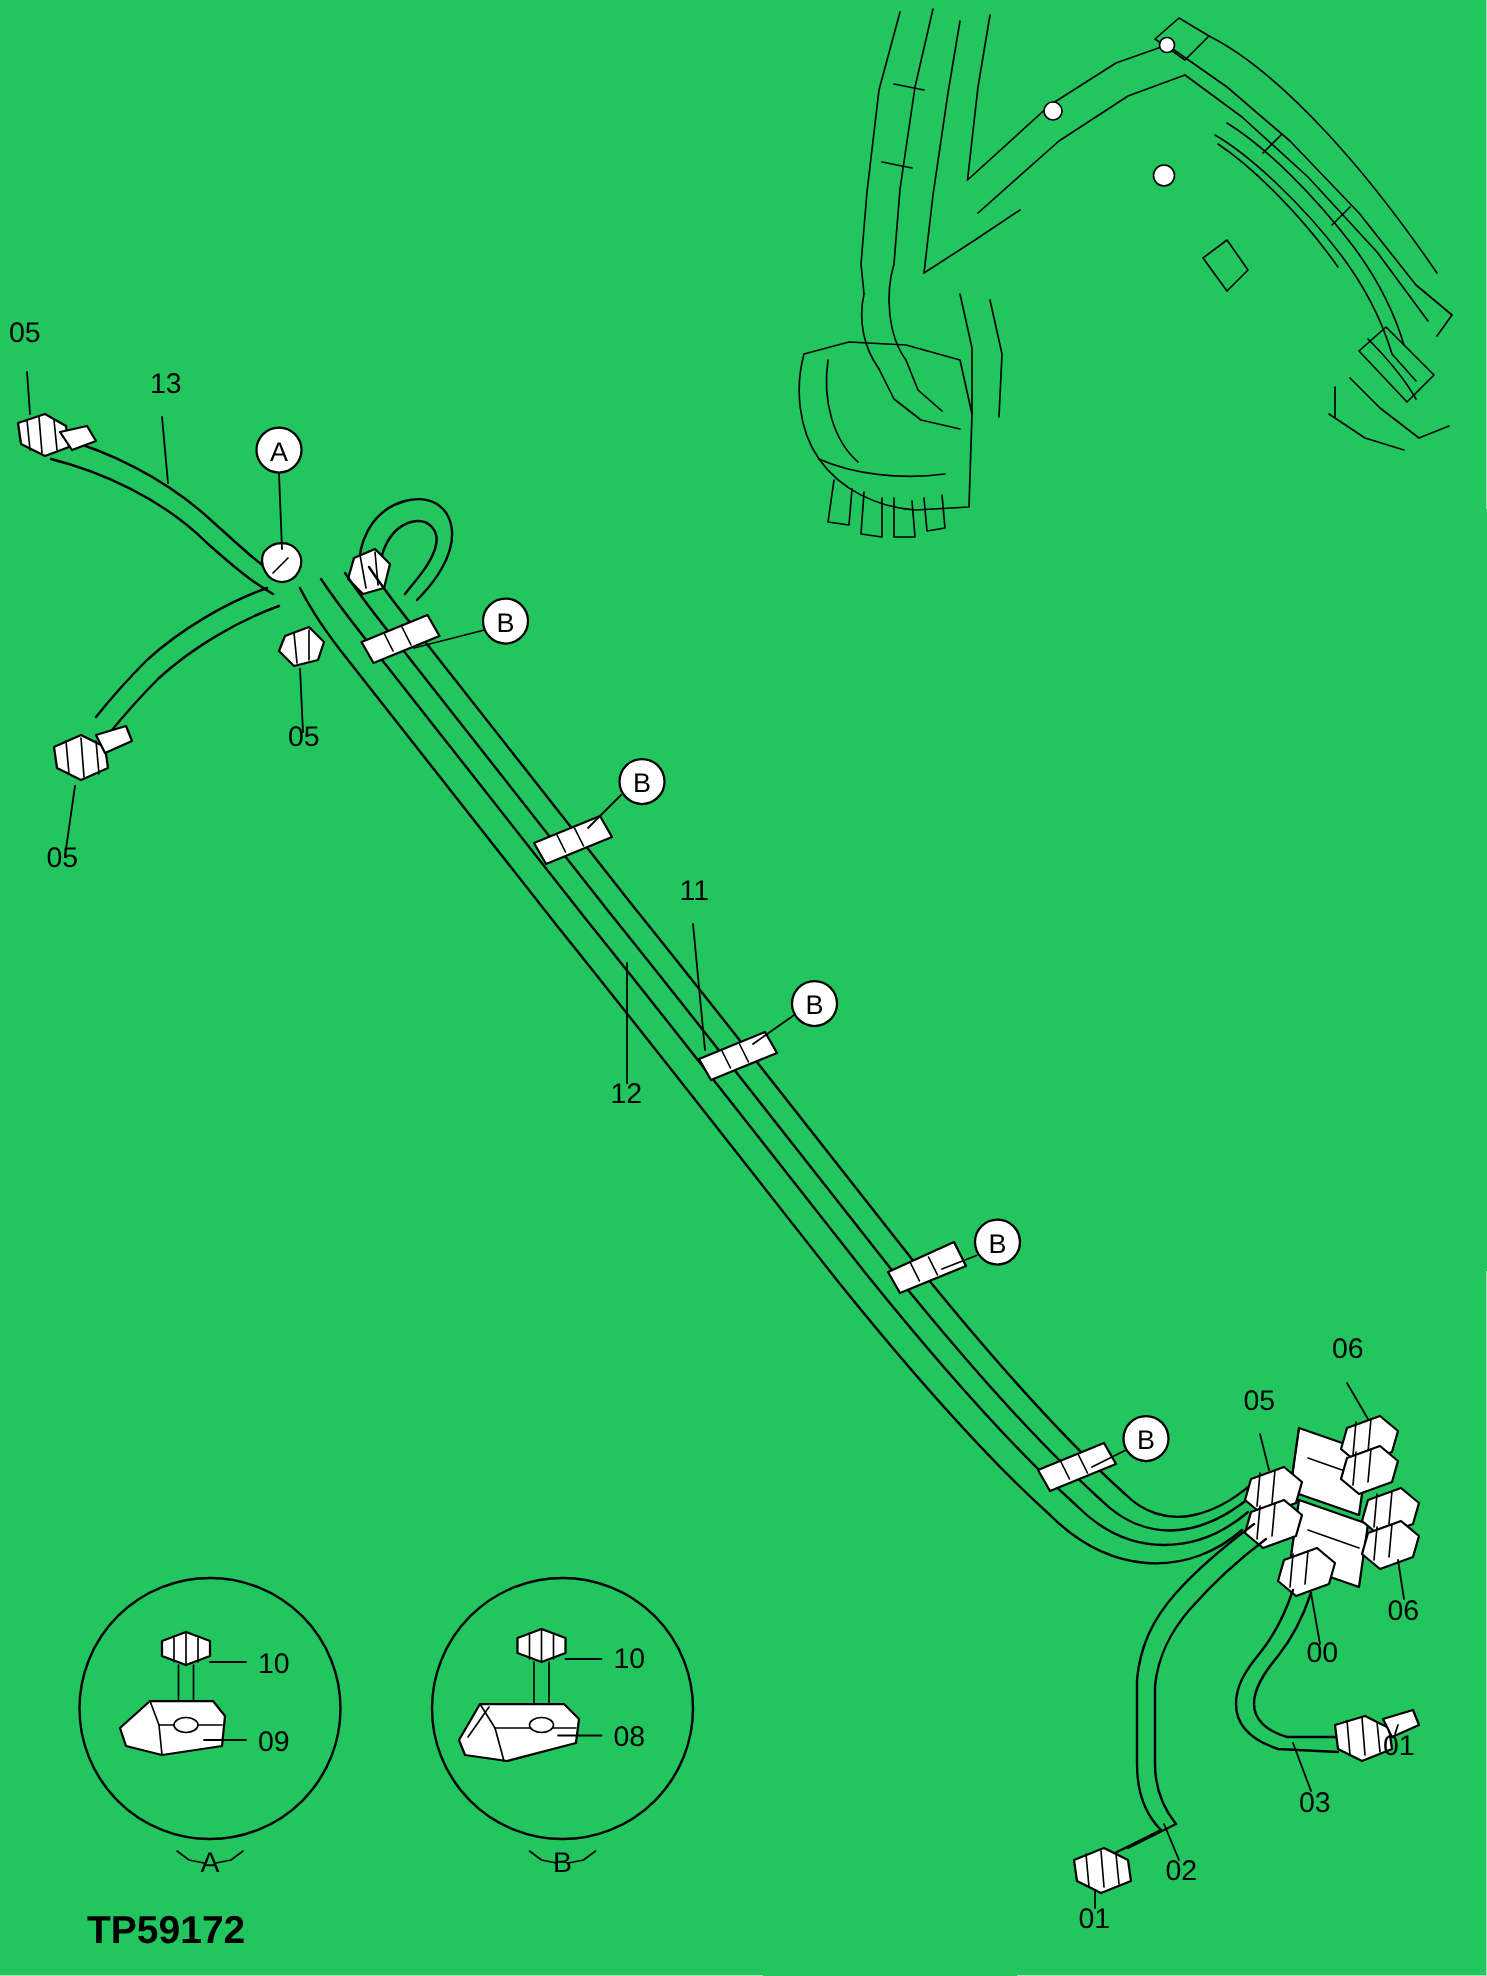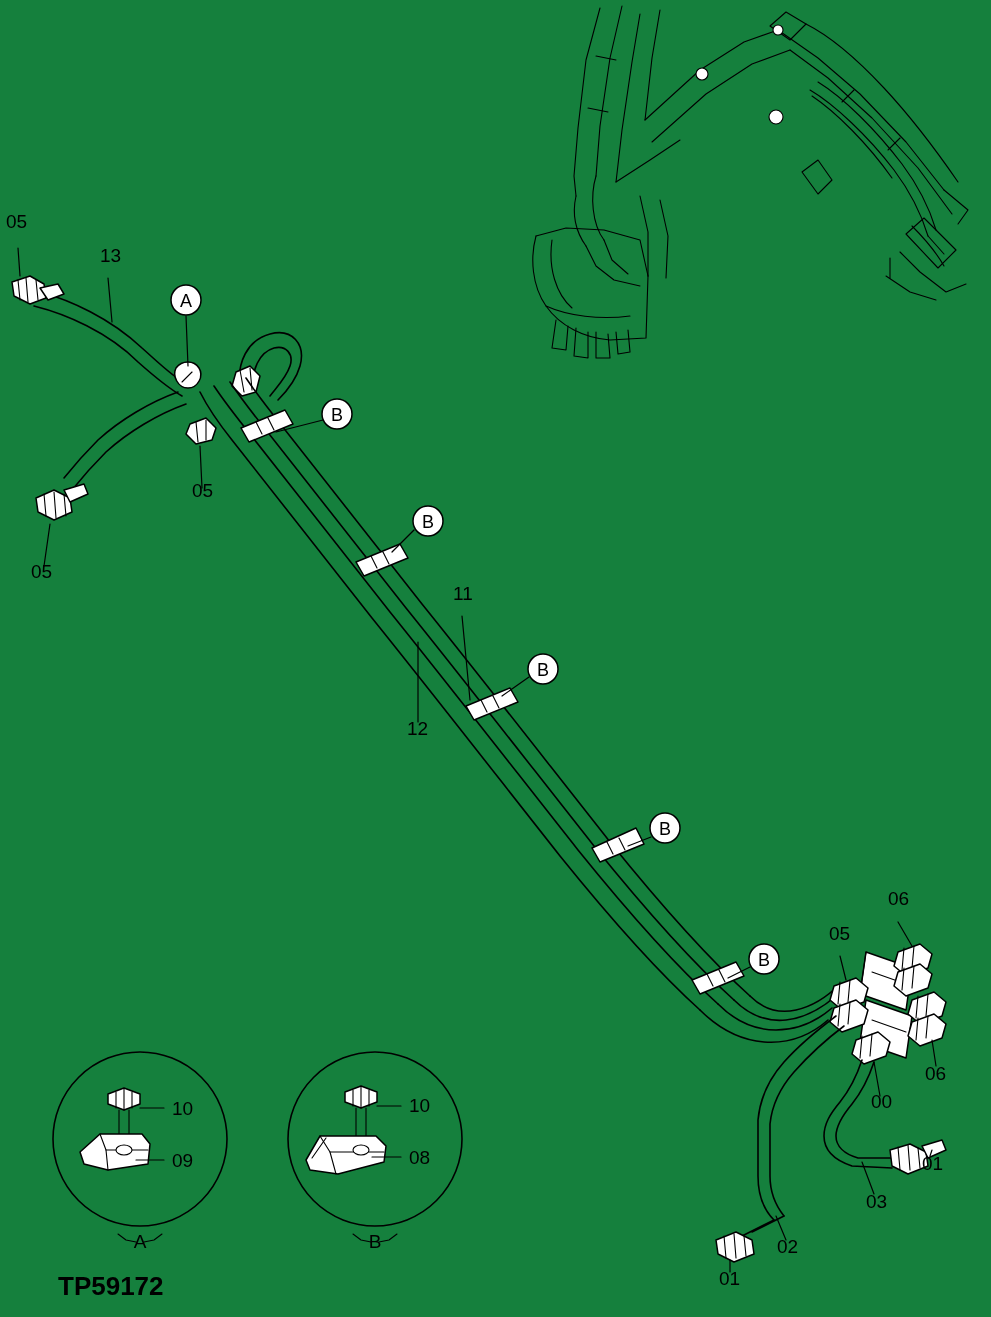--- a/index.html
+++ b/index.html
@@ -7,21 +7,21 @@
     padding: 0;
     background: #ffffff;
   }
   body {
     font-family: "Liberation Sans", sans-serif;
   }
   #page {
     position: relative;
     width: 991px;
     height: 1317px;
-    background: #15803d;
+    background: #22c55e;
     overflow: hidden;
   }
   #diagram-svg {
     position: absolute;
     left: 0;
     top: 0;
     width: 991px;
     height: 1317px;
   }
   .callout-text {

